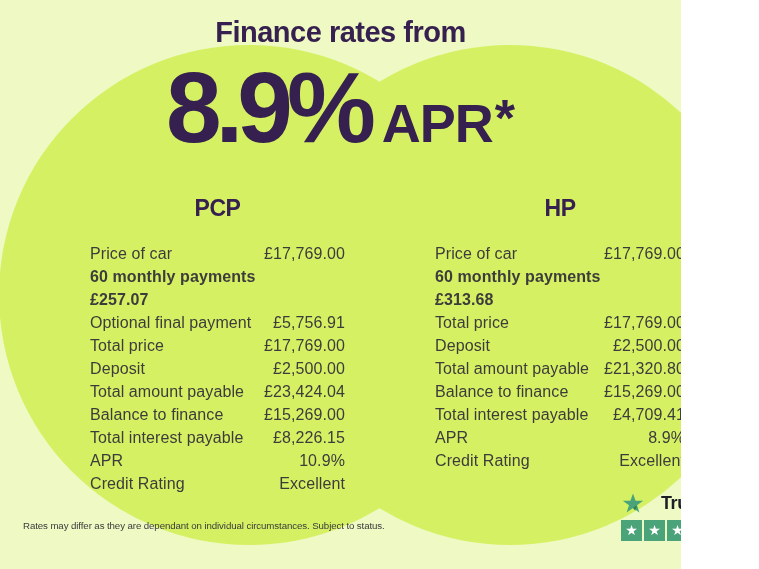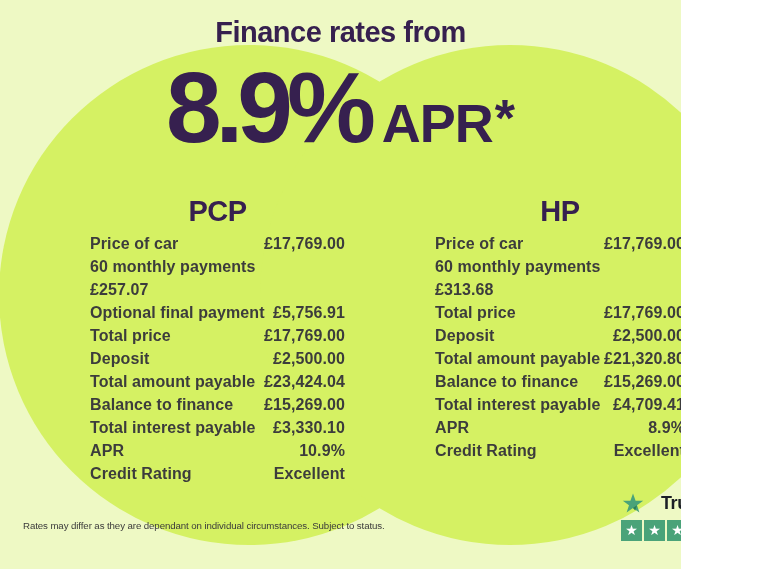--- a/index.html
+++ b/index.html
@@ -35,26 +35,26 @@
     line-height:1;color:var(--heading);font-weight:800;
   }
   .rate{font-size:100px;letter-spacing:-6px;}
   .apr{font-size:54px;letter-spacing:-1px;margin-left:12px;}
   .asterisk{font-size:52px;position:relative;top:-6px;margin-left:2px;}
 
   .col{position:absolute;top:195px;}
   .col.pcp{left:90px;width:255px;}
   .col.hp{left:435px;width:250px;}
   .col h2{
-    text-align:center;font-size:29px;font-weight:800;letter-spacing:-0.5px;
-    color:var(--heading);margin-bottom:4px;
+    text-align:center;font-size:23px;font-weight:800;letter-spacing:-0.5px;
+    color:var(--heading);margin-bottom:20px;
   }
   .row{
     display:flex;justify-content:space-between;align-items:baseline;
-    line-height:23px;font-size:16px;letter-spacing:0.1px;font-weight:bold;
+    line-height:23px;font-size:16px;letter-spacing:0.1px;
   }
   .row .lbl{text-align:left;}
   .row .val{text-align:center;}
   .row.bold{font-weight:bold;flex-direction:column;}
 
   .disclaimer{
     position:absolute;left:23px;top:520px;width:392px;
     font-size:9.7px;line-height:12.6px;letter-spacing:-0.1px;color:#3a3a3a;
   }
 
@@ -115,21 +115,21 @@
       <div class="row">
         <span class="lbl">Total amount payable</span>
         <span class="val">£23,424.04</span>
       </div>
       <div class="row">
         <span class="lbl">Balance to finance</span>
         <span class="val">£15,269.00</span>
       </div>
       <div class="row">
         <span class="lbl">Total interest payable</span>
-        <span class="val">£3,330.10</span>
+        <span class="val">£8,226.15</span>
       </div>
       <div class="row">
         <span class="lbl">APR</span>
         <span class="val">10.9%</span>
       </div>
       <div class="row">
         <span class="lbl">Credit Rating</span>
         <span class="val">Excellent</span>
       </div>
     </div>

